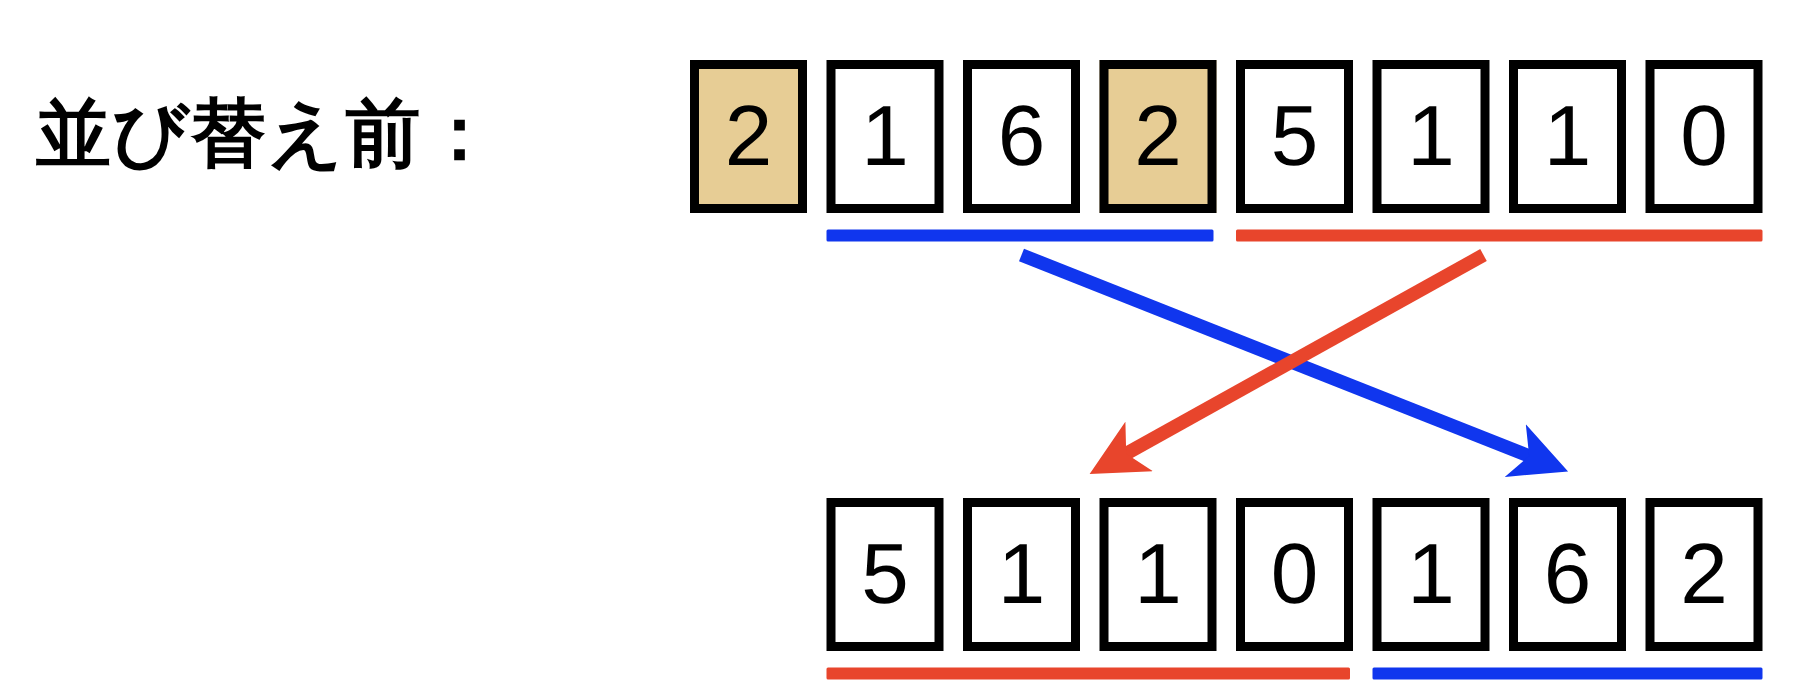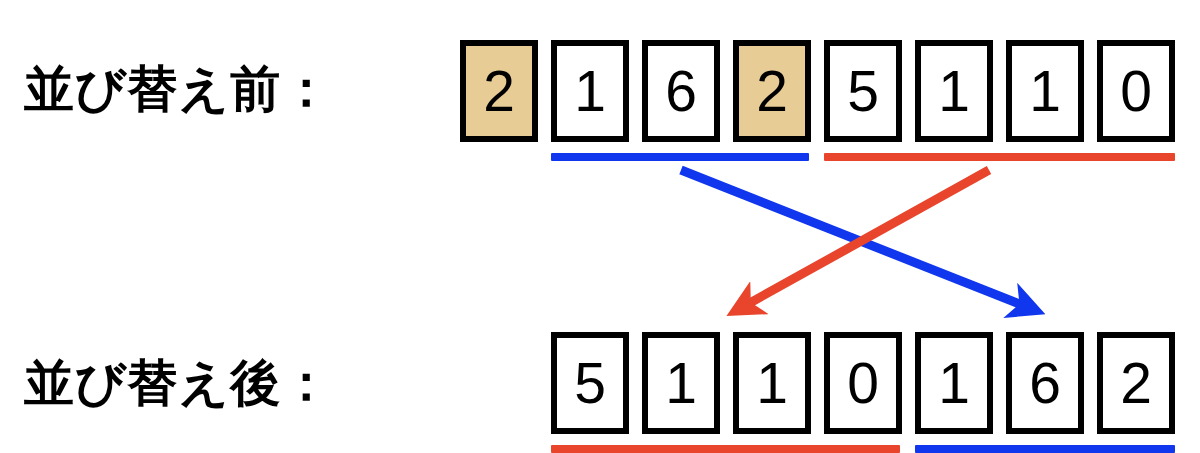--- a/index.html
+++ b/index.html
@@ -65,21 +65,20 @@
     pointer-events: none;
   }
 </style>
 </head>
 <body>
 
 <div id="canvas">
 
   <div class="row-label" id="label-before">並び替え前：</div>
 
-  <div class="row-label" id="label-after">並び替え後：</div>
 
   <div class="cell highlight" style="left:460px; top:28px;">
     <span class="val">2</span>
   </div>
   <div class="cell" style="left:551px; top:28px;">
     <span class="val">1</span>
   </div>
   <div class="cell" style="left:642px; top:28px;">
     <span class="val">6</span>
   </div>

